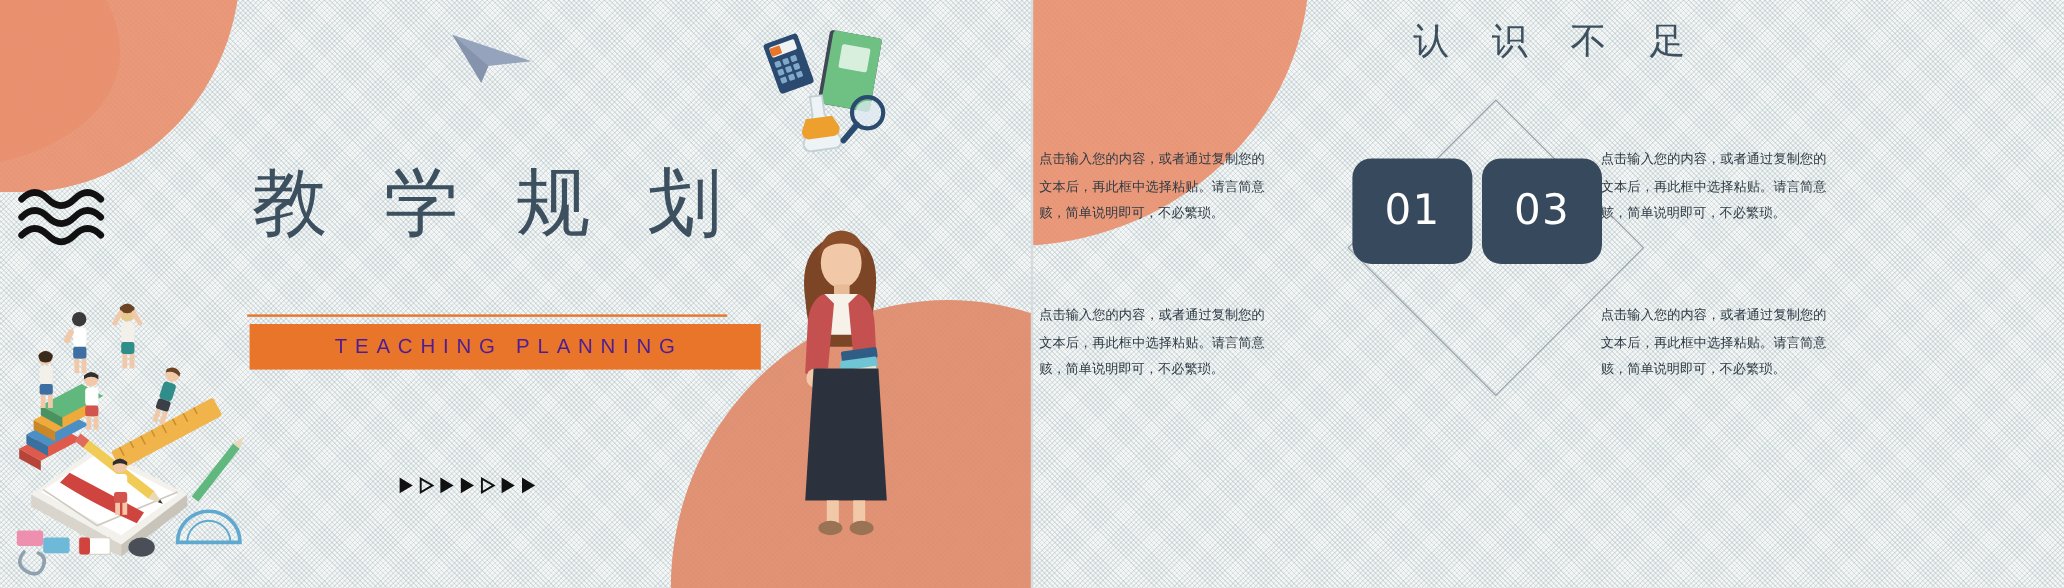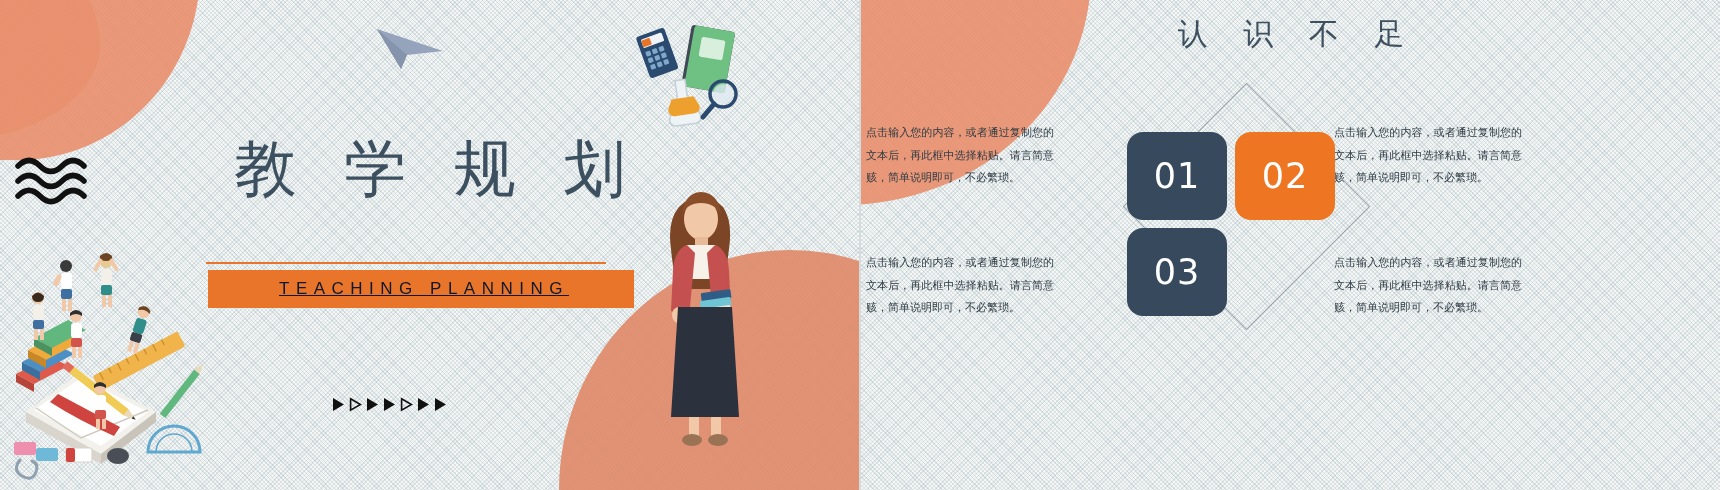--- a/index.html
+++ b/index.html
@@ -83,40 +83,38 @@
     position: absolute; left: 196px; top: 130px;
     width: 420px;
     font-family: "DejaVu Sans", "Liberation Sans", sans-serif;
     font-size: 62px;
     letter-spacing: 14px;
     color: #3d5060;
     line-height: 1.25;
     font-weight: 400;
     text-align: center;
     text-indent: 14px;
-    margin-left: 24px;
   }
   .title-rule {
     position: absolute; left: 206px; top: 262px;
     width: 400px; height: 2px;
     background: #e8752a;
   }
   .subtitle-bar {
     position: absolute; left: 208px; top: 270px;
     width: 426px; height: 38px;
     background: #e8752a;
     display: flex; align-items: center; justify-content: center;
   }
   .subtitle-bar span {
-    color: #0f172a;
+    color: #4c1d95;
     font-size: 17px;
     letter-spacing: 6.5px;
     text-indent: 6px;
     font-weight: 400;
-    text-decoration: underline;
   }
   .arrow-strip {
     position: absolute; left: 332px; top: 397px;
     display: flex; gap: 4px; align-items: center;
   }
   .arrow-strip svg { display: block; }
 
   
   .clip-stationery { position: absolute; left: 6px; top: 252px; }
   .clip-school     { position: absolute; left: 630px; top: 22px; }
@@ -442,19 +440,18 @@
 
     <div class="para para-tl">点击输入您的内容，或者通过复制您的文本后，再此框中选择粘贴。请言简意赅，简单说明即可，不必繁琐。</div>
     <div class="para para-tr">点击输入您的内容，或者通过复制您的文本后，再此框中选择粘贴。请言简意赅，简单说明即可，不必繁琐。</div>
     <div class="para para-bl">点击输入您的内容，或者通过复制您的文本后，再此框中选择粘贴。请言简意赅，简单说明即可，不必繁琐。</div>
     <div class="para para-br">点击输入您的内容，或者通过复制您的文本后，再此框中选择粘贴。请言简意赅，简单说明即可，不必繁琐。</div>
 
     <div class="diagram">
       <div class="diamond-outline"></div>
       <div class="tile-grid">
         <div class="tile tile-dark">01</div>
-        <div class="tile tile-orange">02</div>
         <div class="tile tile-dark">03</div>
       </div>
     </div>
   </div>
 
 </div>
 
 </body></html>

